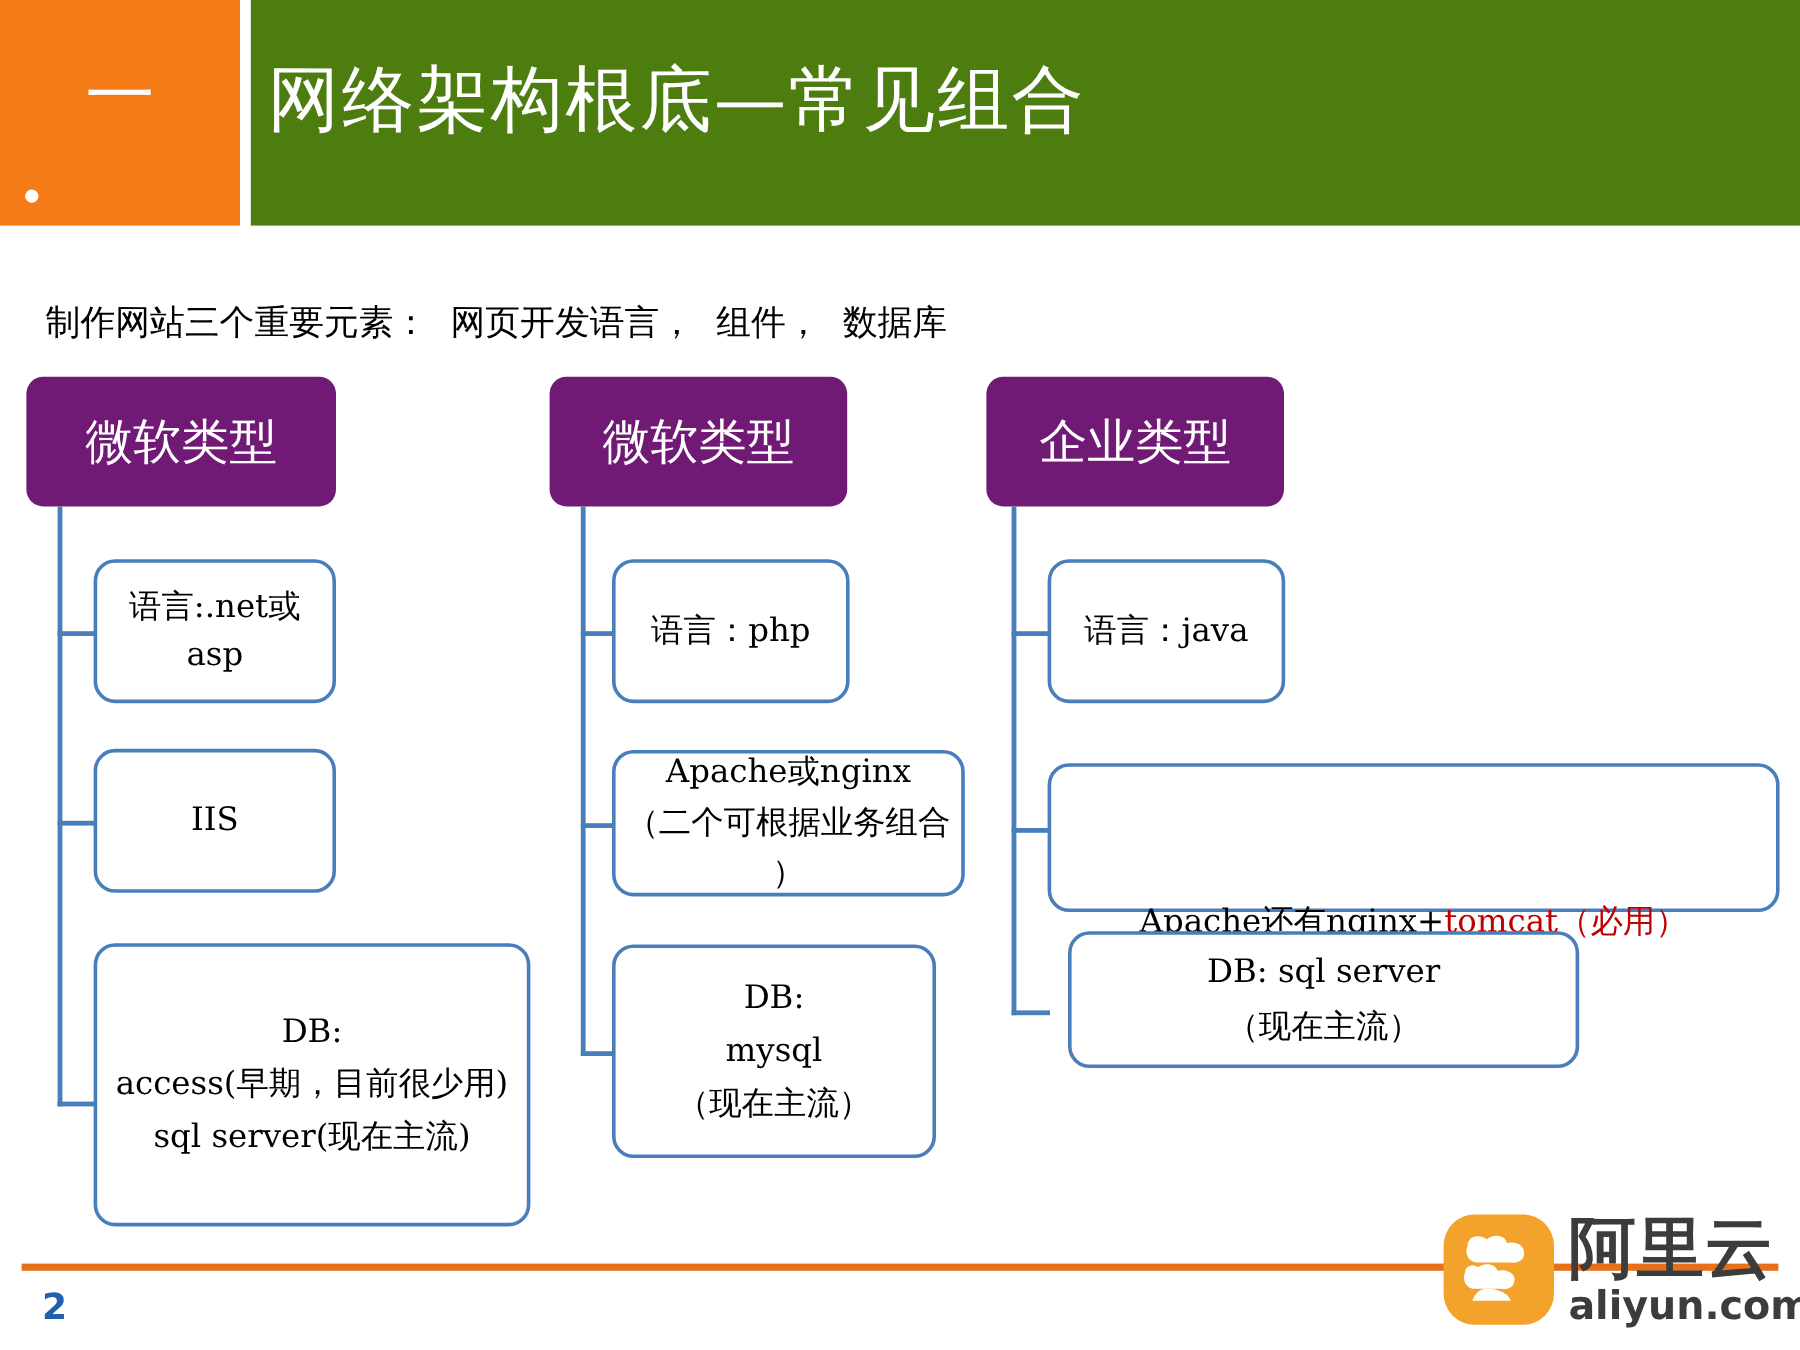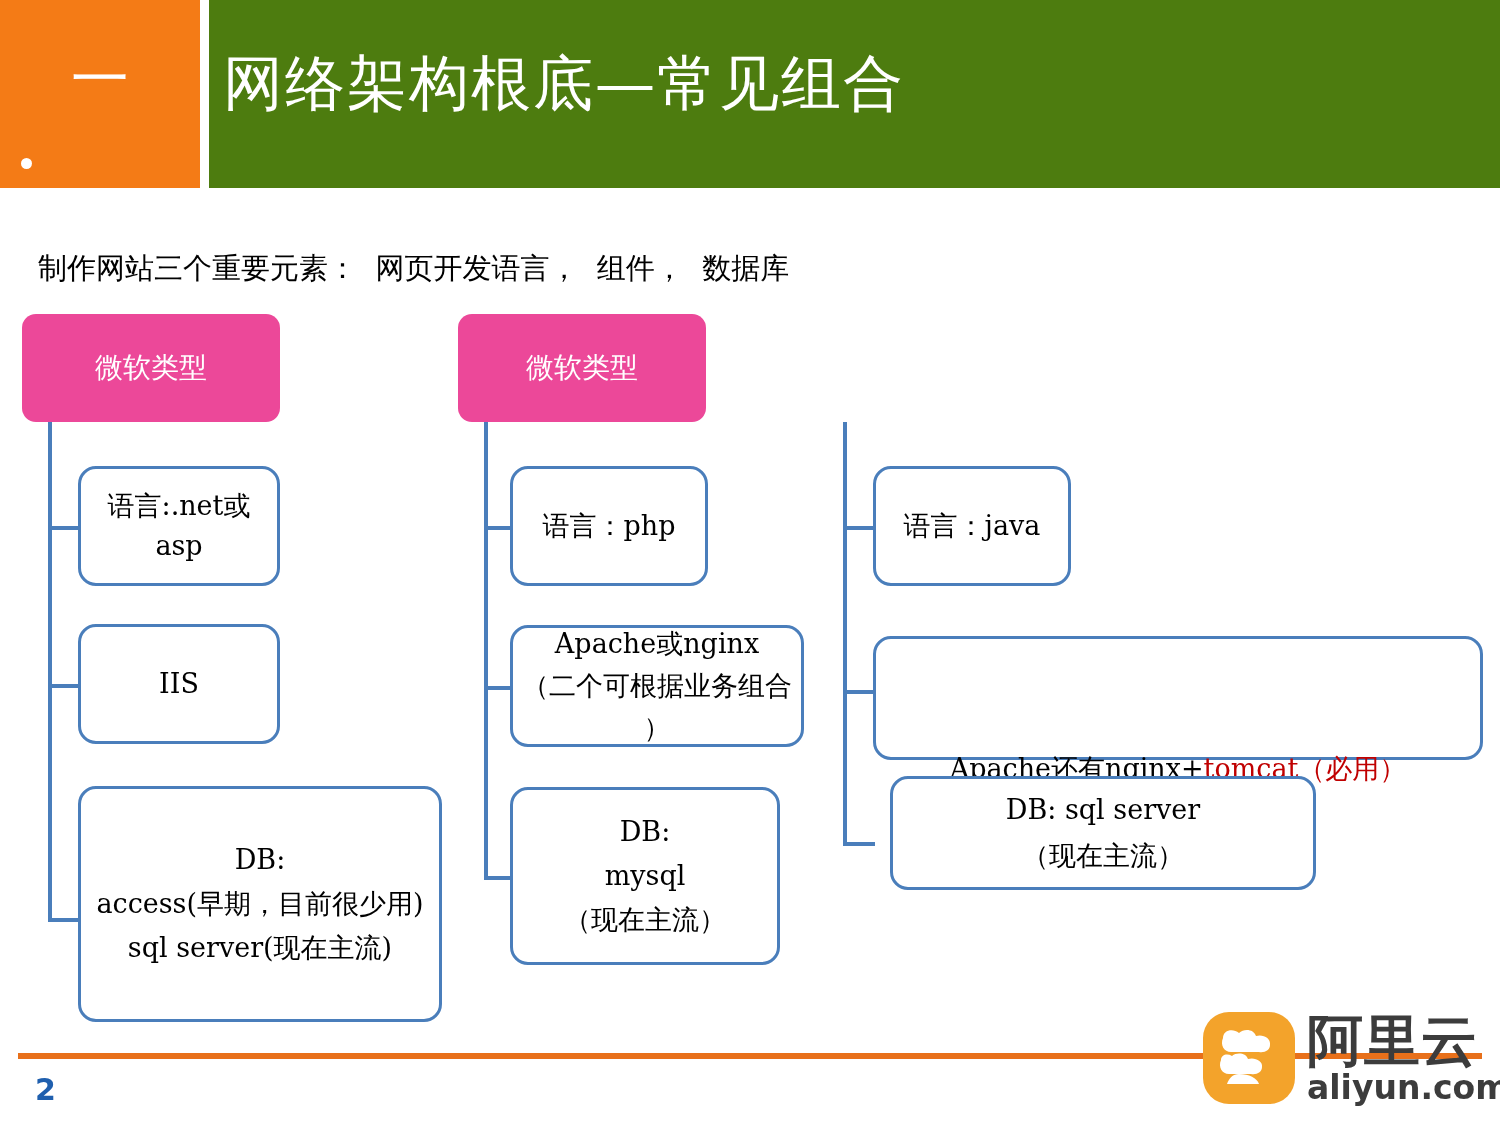--- a/index.html
+++ b/index.html
@@ -76,24 +76,24 @@
     line-height: 38px;
     color: #000000;
     white-space: pre;
     font-family: "DejaVu Serif", "Liberation Serif", serif;
     margin-top: 11px;
   }
 
   
   .node-head {
     position: absolute;
-    background: #ec4899;
+    background: #701a75;
     border-radius: 14px;
     color: #ffffff;
-    font-size: 28px;
+    font-size: 40px;
     font-family: Liberation Mono, monospace;
     display: flex;
     align-items: center;
     justify-content: center;
     text-align: center;
     box-sizing: border-box;
   }
   .node-box {
     position: absolute;
     background: #ffffff;
@@ -227,20 +227,21 @@
   <div class="conn-h" style="left:484px; top:876px; width:30px;"></div>
 
   <div class="node-box" style="left:510px; top:466px; width:198px; height:120px;">语言：php</div>
   <div class="node-box" style="left:510px; top:625px; width:294px; height:122px; line-height:42px;">Apache或nginx
 （二个可根据业务组合
 ）</div>
   <div class="node-box" style="left:510px; top:787px; width:270px; height:178px; line-height:44px;">DB:
 mysql
 （现在主流）</div>
 
+  <div class="node-head" style="left:822px; top:314px; width:248px; height:108px;">企业类型</div>
 
   <div class="conn-v" style="left:843px; top:422px; height:424px;"></div>
   <div class="conn-h" style="left:843px; top:526px; width:32px;"></div>
   <div class="conn-h" style="left:843px; top:690px; width:32px;"></div>
   <div class="conn-h" style="left:843px; top:842px; width:32px;"></div>
 
   <div class="node-box" style="left:873px; top:636px; width:610px; height:124px; line-height:48px; display:block; padding-top:10px;">
     <div>
       <span>Apache还有nginx+</span><span class="red">tomcat（必用）</span>
     </div>

